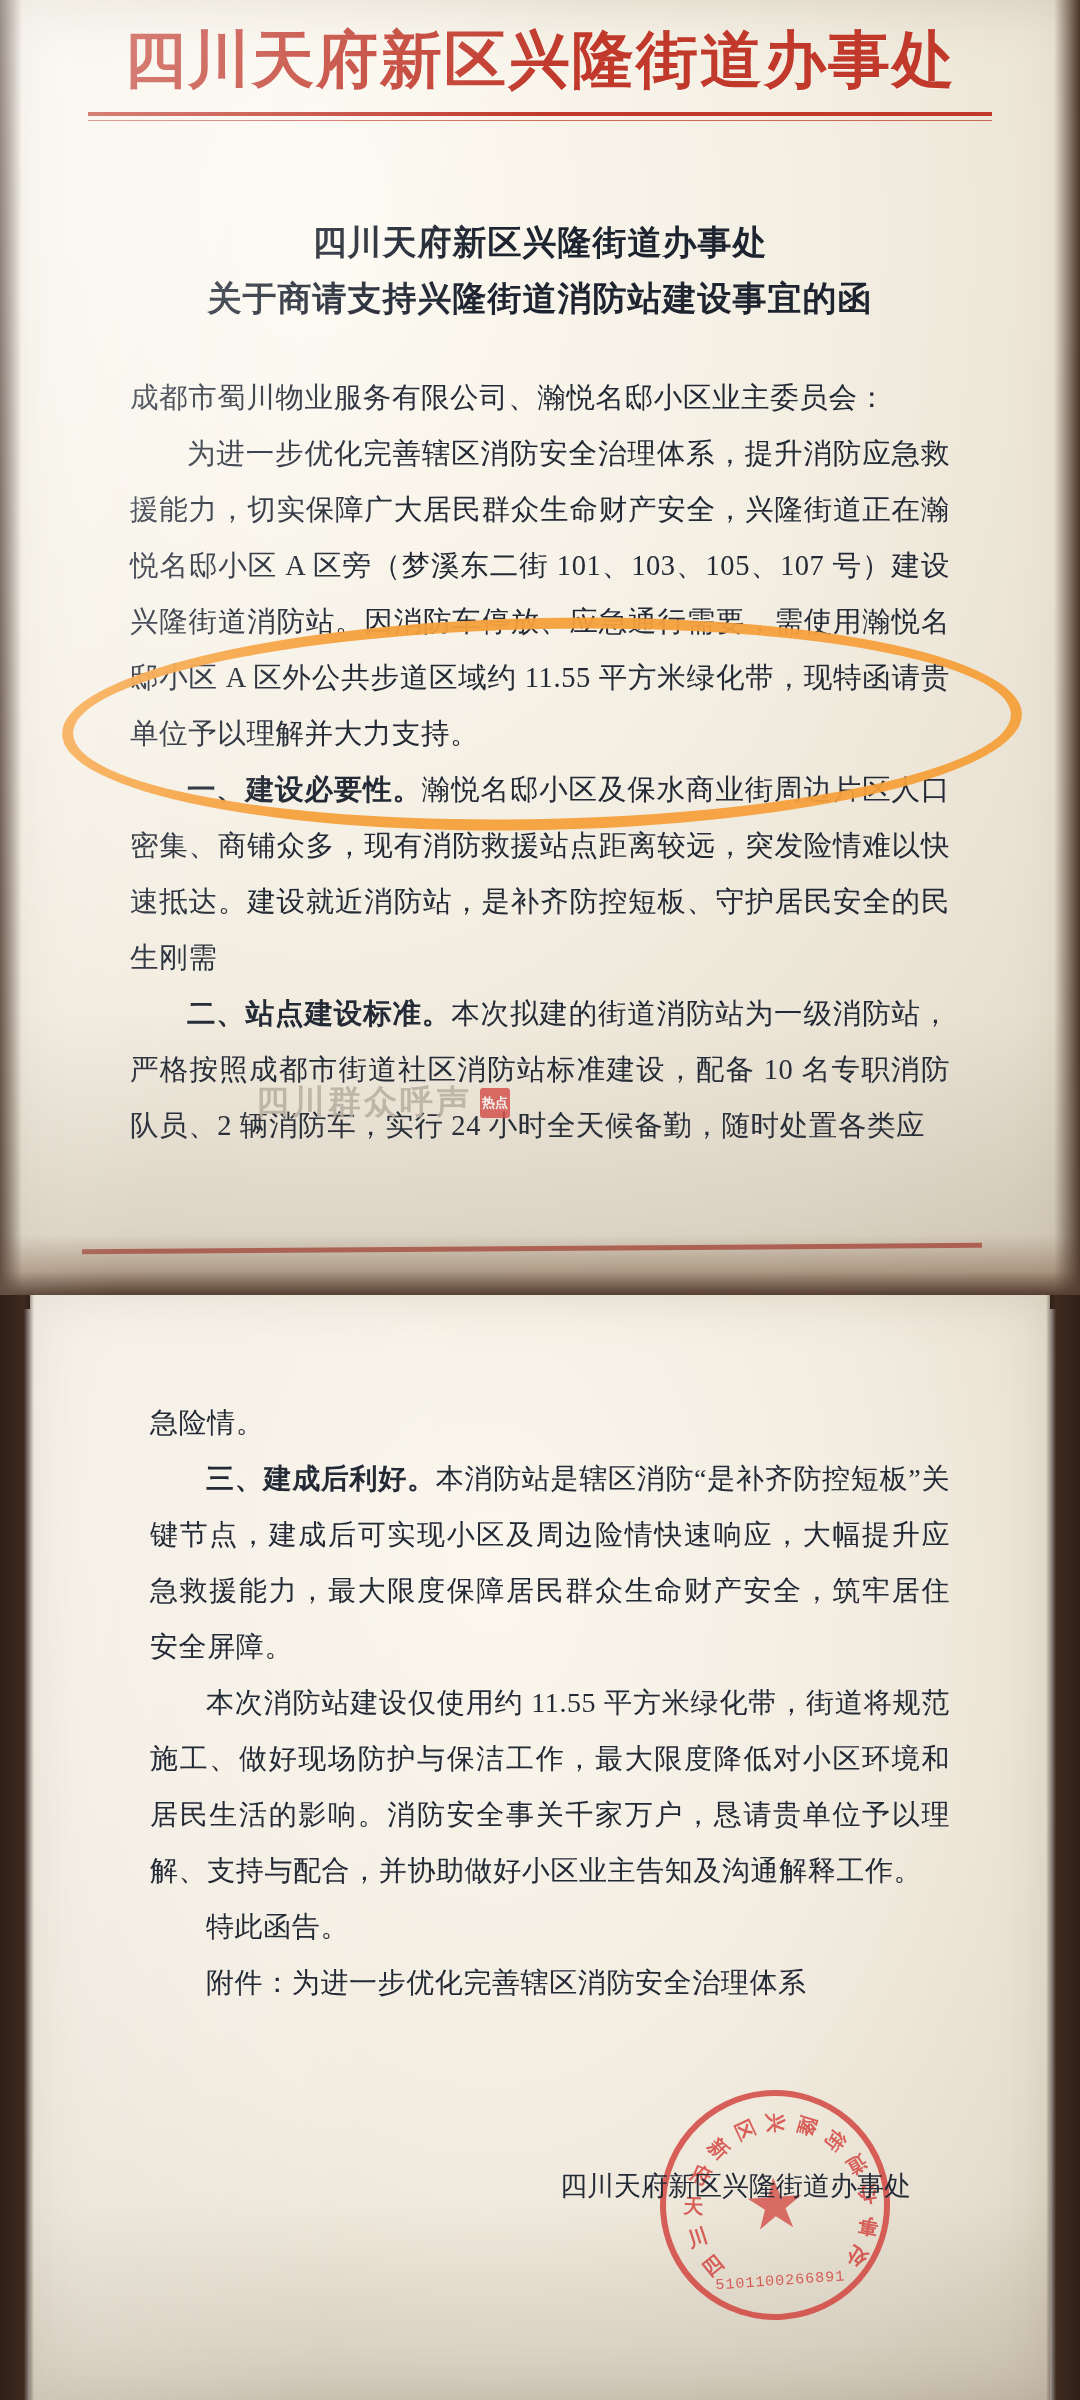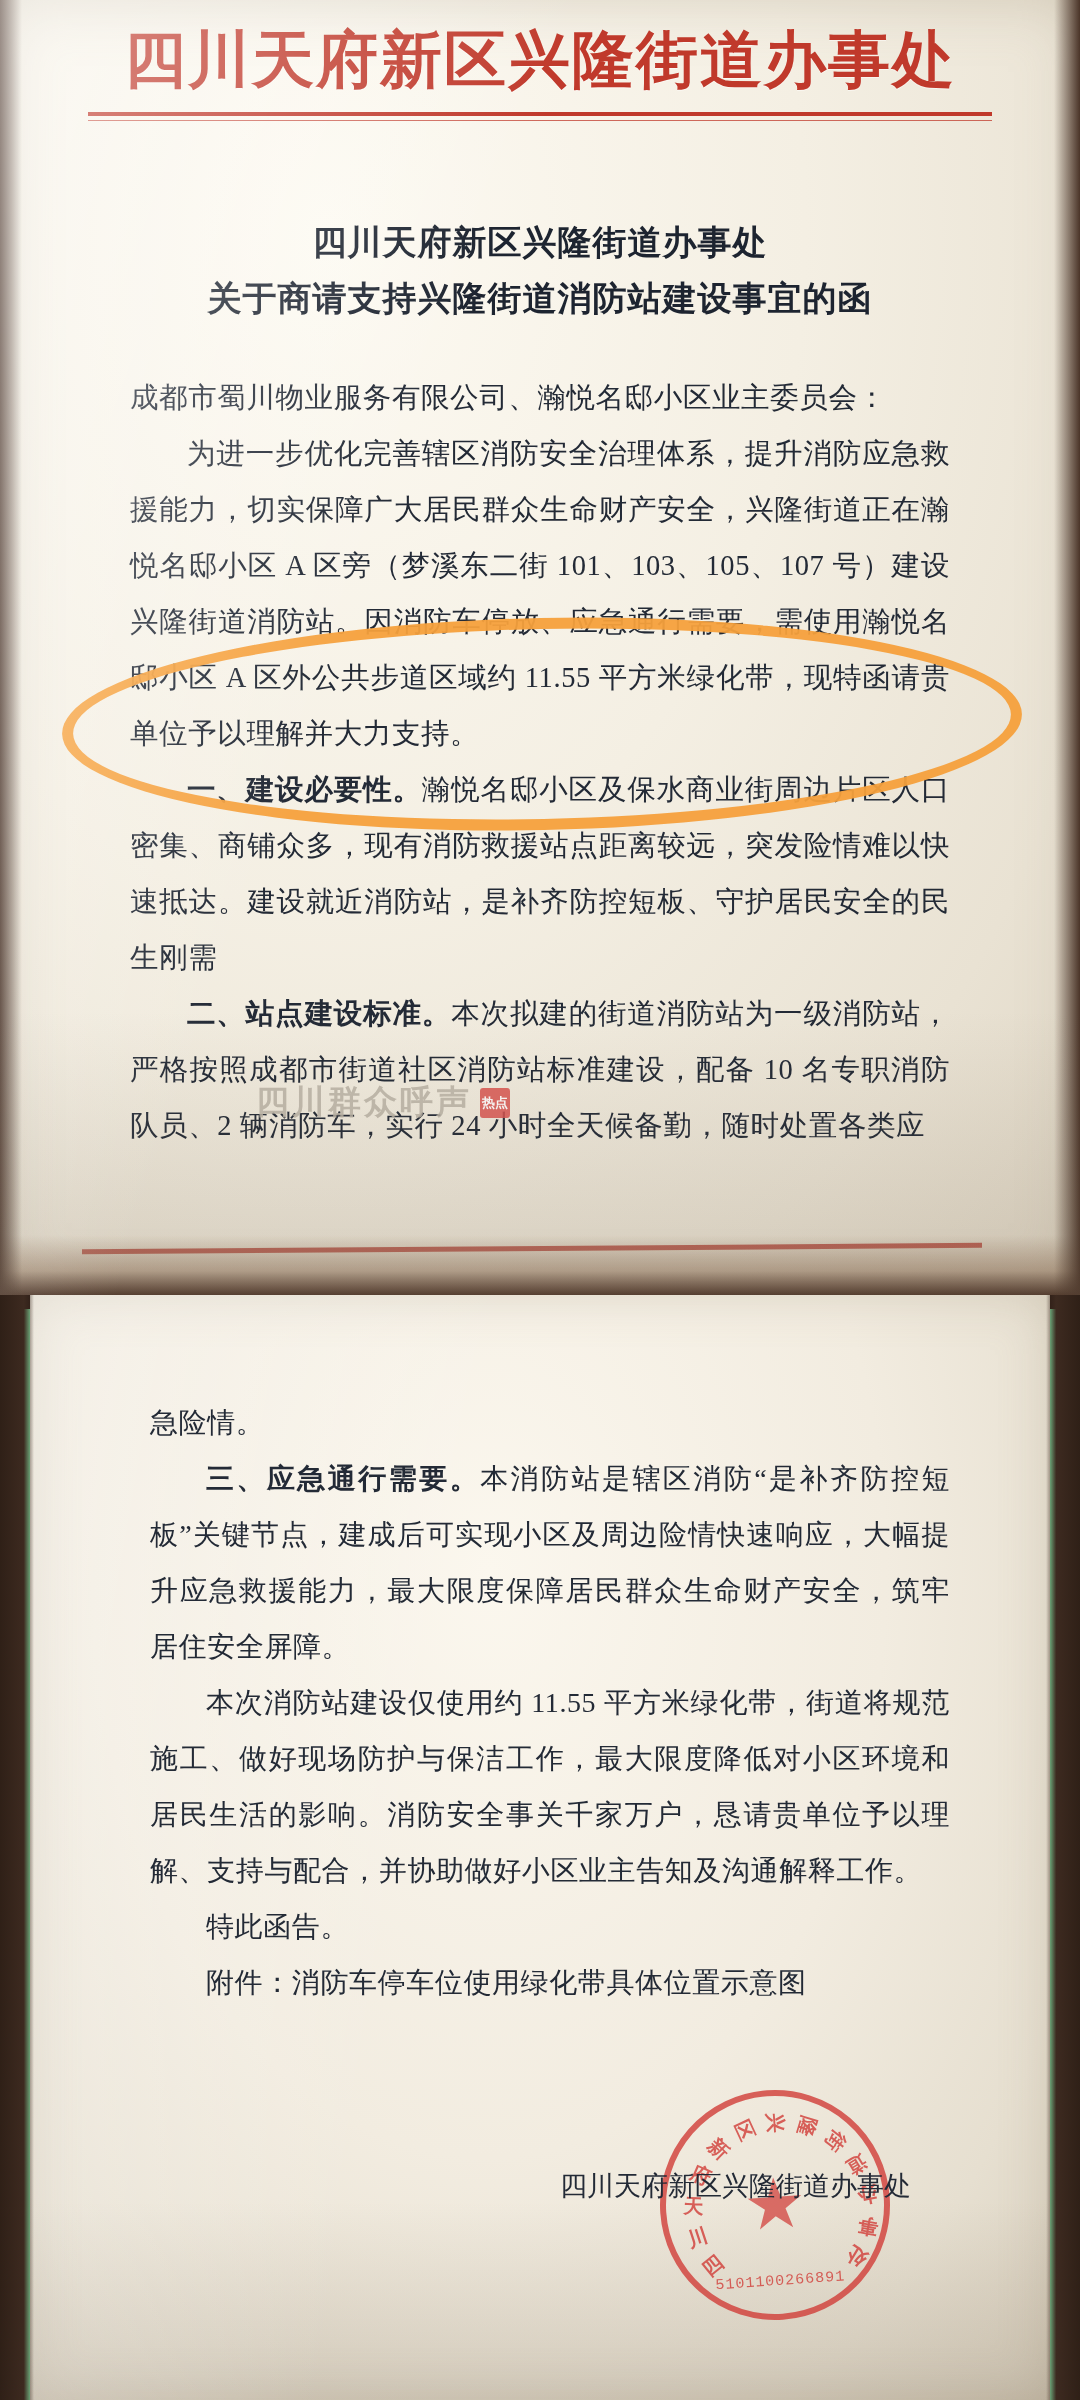--- a/index.html
+++ b/index.html
@@ -6,21 +6,21 @@
   html, body {
     margin: 0; padding: 0;
     width: 1080px; height: 2400px;
     background: #2e1f1a;
     font-family: "Liberation Serif", "DejaVu Serif", serif;
   }
   .page {
     position: relative;
     width: 1080px; height: 2400px;
     overflow: hidden;
-    background: #86efac;
+    background: #e5e5e5;
   }
 
   
   .sheet-top {
     position: absolute;
     left: 0; top: 0;
     width: 1080px; height: 1295px;
     background:
       radial-gradient(ellipse at 30% 18%, #fdfaf2 0%, #f4efe3 45%, #e9e2d3 78%, #ded5c4 100%);
     box-shadow: inset 0 0 60px rgba(160,145,120,0.35);
@@ -276,25 +276,25 @@
 
   <div class="gap-strip"></div>
 
   <div class="sheet-bot"></div>
   <div class="edge-left-bot"></div>
   <div class="edge-right-bot"></div>
 
   <div class="body-bot">
     <p class="p">急险情。</p>
     <p class="p indent">
-      <span class="b">三、应急通行需要。</span><span>本消防站是辖区消防“是补齐防控短板”关键节点，建成后可实现小区及周边险情快速响应，大幅提升应急救援能力，最大限度保障居民群众生命财产安全，筑牢居住安全屏障。</span>
+      <span class="b">三、建成后利好。</span><span>本消防站是辖区消防“是补齐防控短板”关键节点，建成后可实现小区及周边险情快速响应，大幅提升应急救援能力，最大限度保障居民群众生命财产安全，筑牢居住安全屏障。</span>
     </p>
     <p class="p indent">本次消防站建设仅使用约 11.55 平方米绿化带，街道将规范施工、做好现场防护与保洁工作，最大限度降低对小区环境和居民生活的影响。消防安全事关千家万户，恳请贵单位予以理解、支持与配合，并协助做好小区业主告知及沟通解释工作。</p>
     <p class="p indent">特此函告。</p>
-    <p class="p indent">附件：消防车停车位使用绿化带具体位置示意图</p>
+    <p class="p indent">附件：为进一步优化完善辖区消防安全治理体系</p>
   </div>
 
   <div class="seal">
     <div class="seal-star">★</div>
     <div class="seal-bottom-text">5101100266891</div>
   <div class="seal-top-text">
         <span style="transform: rotate(-125deg) translate(0px, -88px) rotate(90deg) translate(-50%, -50%);">四</span>
         <span style="transform: rotate(-104.167deg) translate(0px, -88px) rotate(90deg) translate(-50%, -50%);">川</span>
         <span style="transform: rotate(-83.3333deg) translate(0px, -88px) rotate(90deg) translate(-50%, -50%);">天</span>
         <span style="transform: rotate(-62.5deg) translate(0px, -88px) rotate(90deg) translate(-50%, -50%);">府</span>

